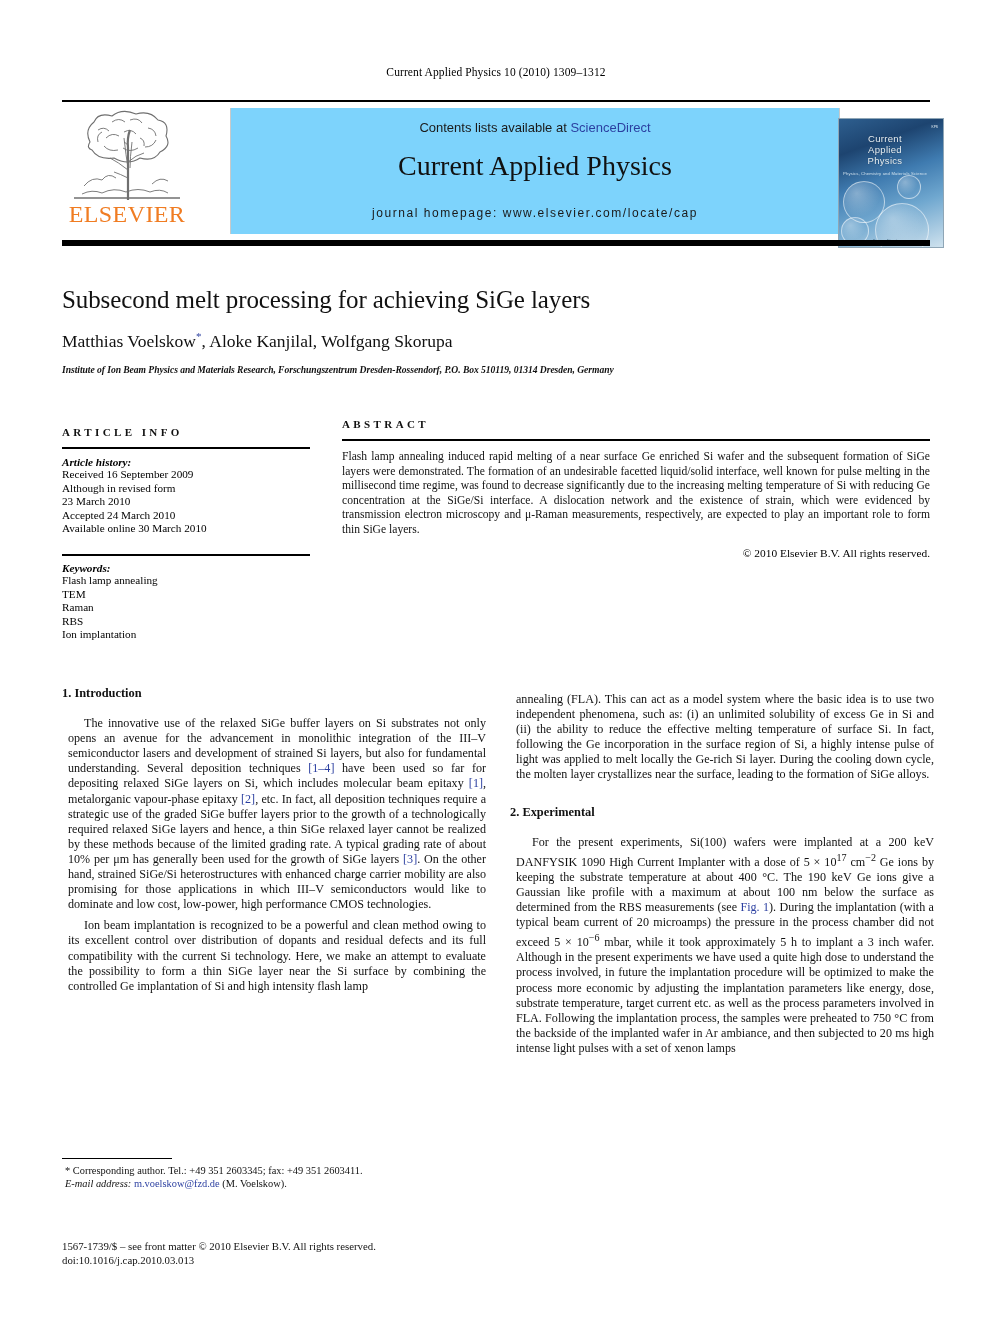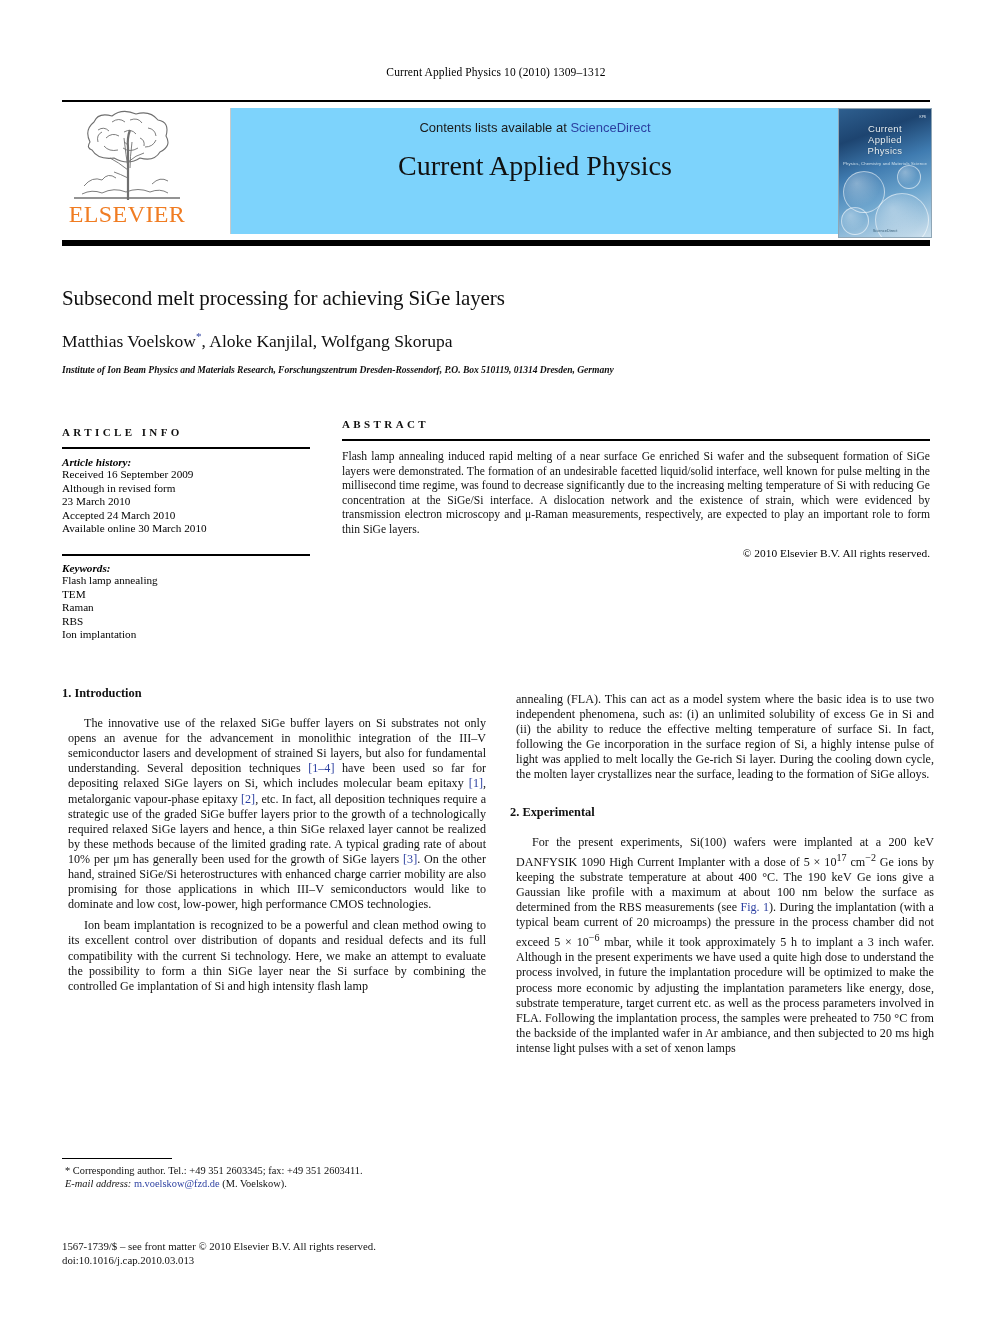--- a/index.html
+++ b/index.html
@@ -96,26 +96,27 @@
     left: 0; top: 98px;
     width: 608px;
     text-align: center;
     font-family: "Liberation Sans", sans-serif;
     font-size: 12px;
     letter-spacing: 1.55px;
     color: #1a1a1a;
   }
   .cover {
     position: absolute;
-    left: 776px; top: 8px;
+    left: 776px; top: 18px;
     width: 92px;
     height: 128px;
     background: linear-gradient(160deg,#2e5f8f 0%, #1d4470 22%, #3f7bb0 45%, #6fa7cf 68%, #cfe2ee 100%);
     border: 1px solid #8fa6b6;
     overflow: hidden;
+    padding-left: 12px;
   }
   .cover-title {
     position: absolute;
     left: 0; top: 14px;
     width: 92px;
     text-align: center;
     color: #e8f1f7;
     font-family: "Liberation Sans", sans-serif;
     font-size: 9.5px;
     line-height: 11px;
@@ -164,21 +165,21 @@
     width: 868px;
     height: 6px;
     background: #000;
   }
 
   
   .title {
     position: absolute;
     left: 62px; top: 286px;
     width: 780px;
-    font-size: 21px;
+    font-size: 25px;
     font-family: "Liberation Serif", serif;
     color: #111;
     letter-spacing: -0.1px;
   }
   .authors {
     position: absolute;
     left: 62px; top: 330px;
     width: 800px;
     font-size: 17.5px;
     font-family: "Liberation Serif", serif;
@@ -326,20 +327,21 @@
       </span>
       <div class="elsevier-word">ELSEVIER</div>
     </div>
 
     <div class="banner">
       <div class="banner-contents">
         <span>Contents lists available at</span>
         <span class="sd-link">ScienceDirect</span>
       </div>
       <div class="banner-journal">Current Applied Physics</div>
+      <div class="banner-home">journal homepage: www.elsevier.com/locate/cap</div>
     </div>
 
     <div class="cover">
       <div class="bubble" style="left:4px; top:62px; width:40px; height:40px;"></div>
       <div class="bubble" style="left:36px; top:84px; width:52px; height:52px;"></div>
       <div class="bubble" style="left:2px; top:98px; width:26px; height:26px;"></div>
       <div class="bubble" style="left:58px; top:56px; width:22px; height:22px;"></div>
       <div class="cover-kps">
         <span>KPS</span>
       </div>

